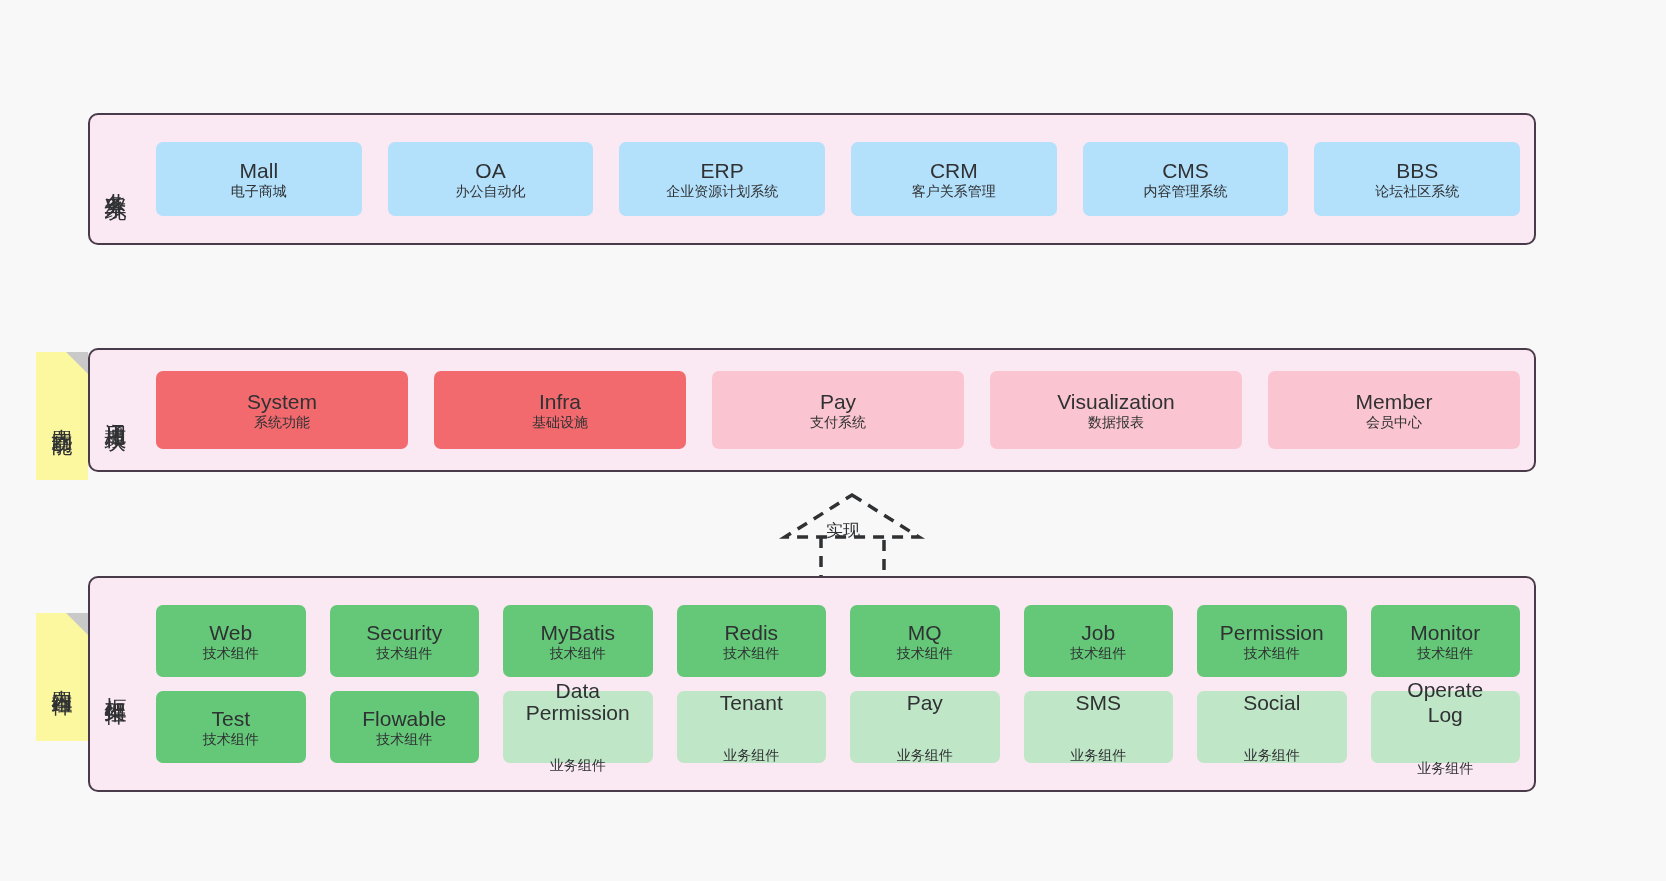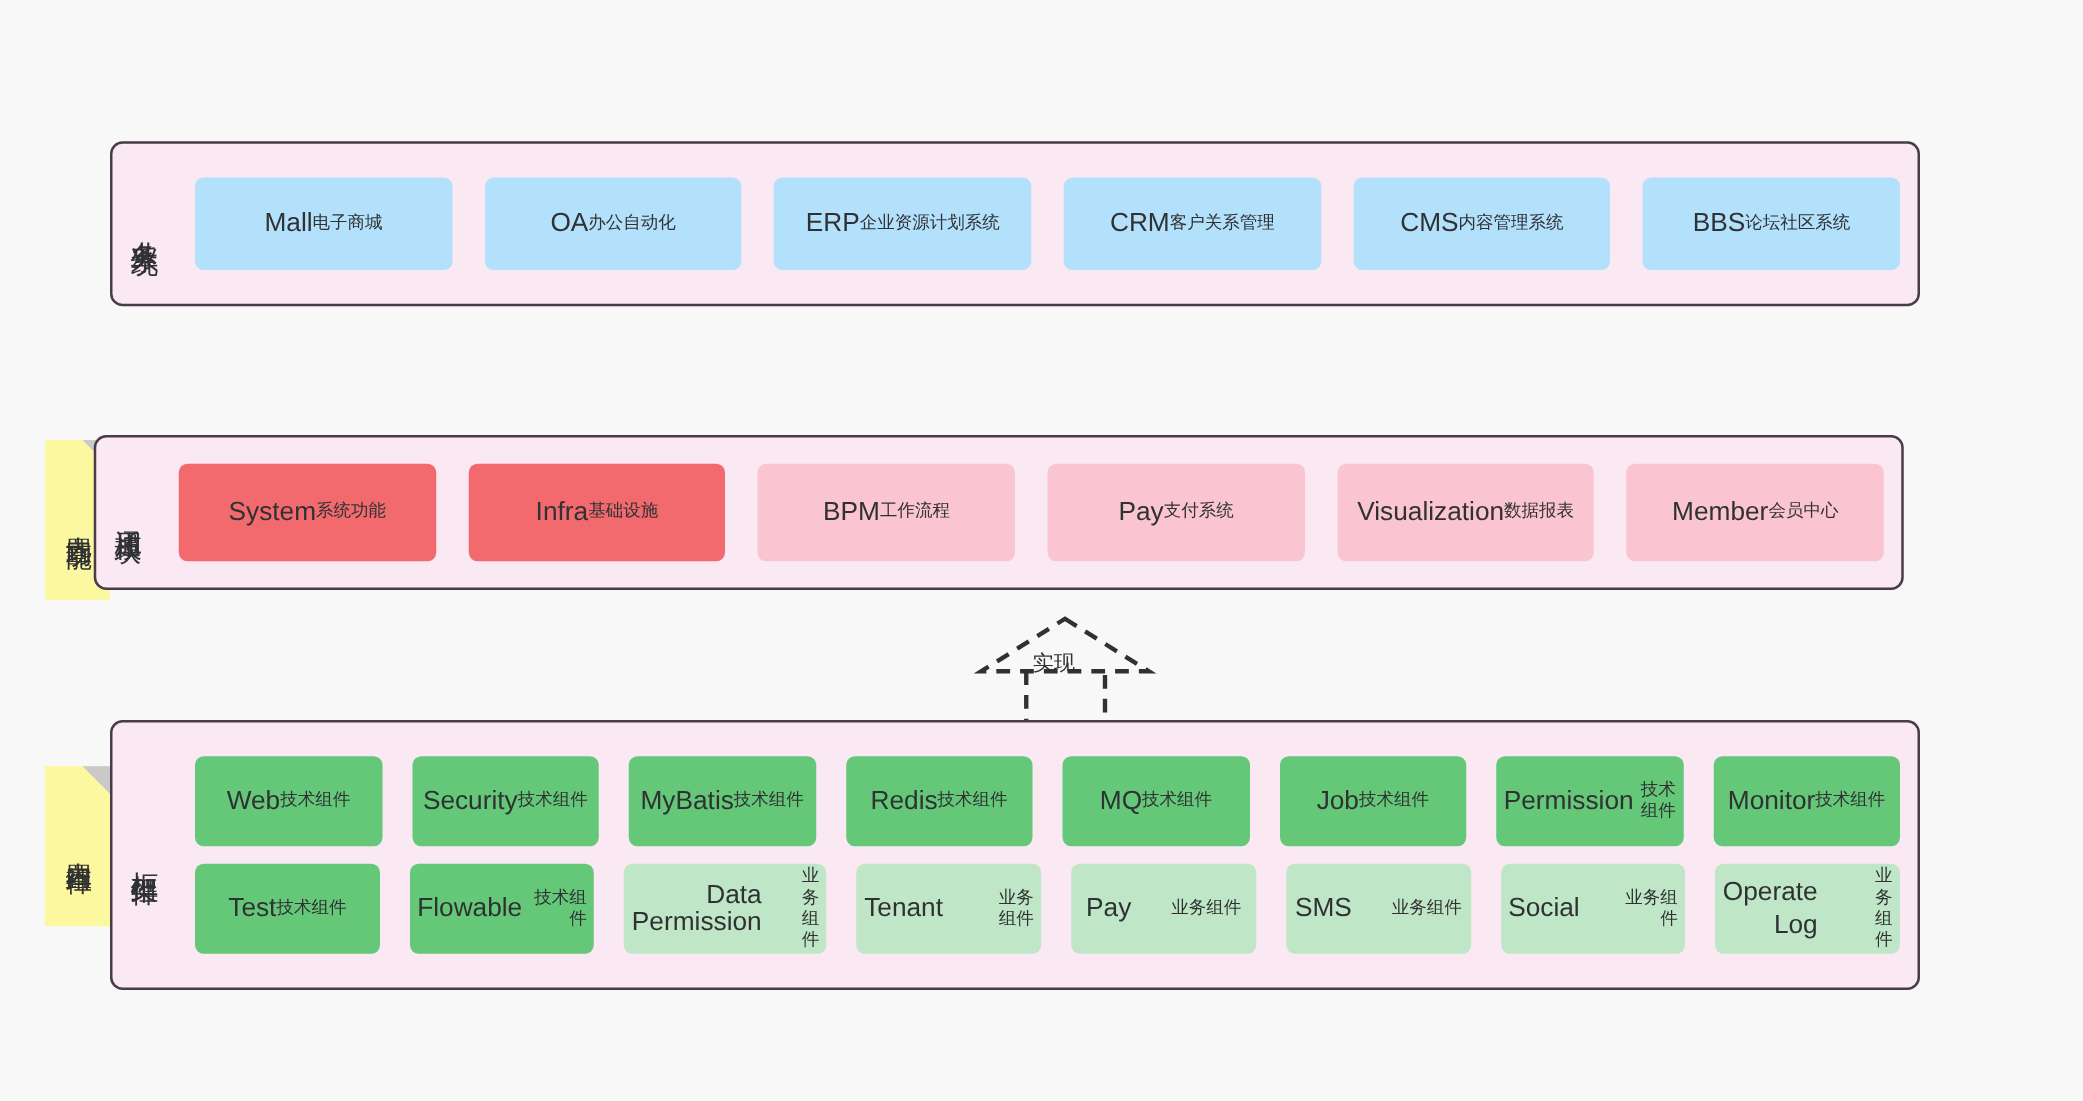--- a/index.html
+++ b/index.html
@@ -58,28 +58,28 @@
   .row {
     display: flex;
     gap: 26px;
     align-items: stretch;
   }
 
   .card {
     flex: 1 1 0;
     border-radius: 7px;
     display: flex;
-    flex-direction: row;
+    flex-direction: column;
     align-items: center;
     justify-content: center;
-    text-align: right;
+    text-align: center;
     color: #2f3133;
     line-height: 1.22;
     box-sizing: border-box;
-    padding: 4px 6px;
+    padding: 4px 18px;
   }
   .card .t1 { font-size: 21px; }
   .card .t2 { font-size: 14px; font-family: Liberation Serif, serif; }
 
   
   .c-blue      { background: #b3e0fb; }
   .c-red       { background: #f26a6e; }
   .c-pink      { background: #fac5d0; }
   .c-green     { background: #64c878; }
   .c-ltgreen   { background: #bfe6c6; gap: 32px; }
@@ -157,37 +157,33 @@
       </div>
     </div>
   </div>
 
 
   <div class="sticky" style="left:36px; top:352px; width:52px; height:128px;">
     <span class="fold"></span>
     <span>内置功能</span>
   </div>
 
-  <div class="layer" id="layer-common" style="left:75px; top:348px; width:1448px; height:124px;">
+  <div class="layer" id="layer-common" style="left:88px; top:348px; width:1448px; height:124px;">
     <div class="layer-label">通用模块</div>
     <div class="layer-body">
       <div class="row">
         <div class="card c-red" style="height:78px;">
           <span class="t1">System</span>
           <span class="t2">系统功能</span>
         </div>
         <div class="card c-red" style="height:78px;">
           <span class="t1">Infra</span>
           <span class="t2">基础设施</span>
         </div>
         <div class="card c-pink" style="height:78px;">
-          <span class="t1">BPM</span>
-          <span class="t2">工作流程</span>
-        </div>
-        <div class="card c-pink" style="height:78px;">
           <span class="t1">Pay</span>
           <span class="t2">支付系统</span>
         </div>
         <div class="card c-pink" style="height:78px;">
           <span class="t1">Visualization</span>
           <span class="t2">数据报表</span>
         </div>
         <div class="card c-pink" style="height:78px;">
           <span class="t1">Member</span>
           <span class="t2">会员中心</span>

